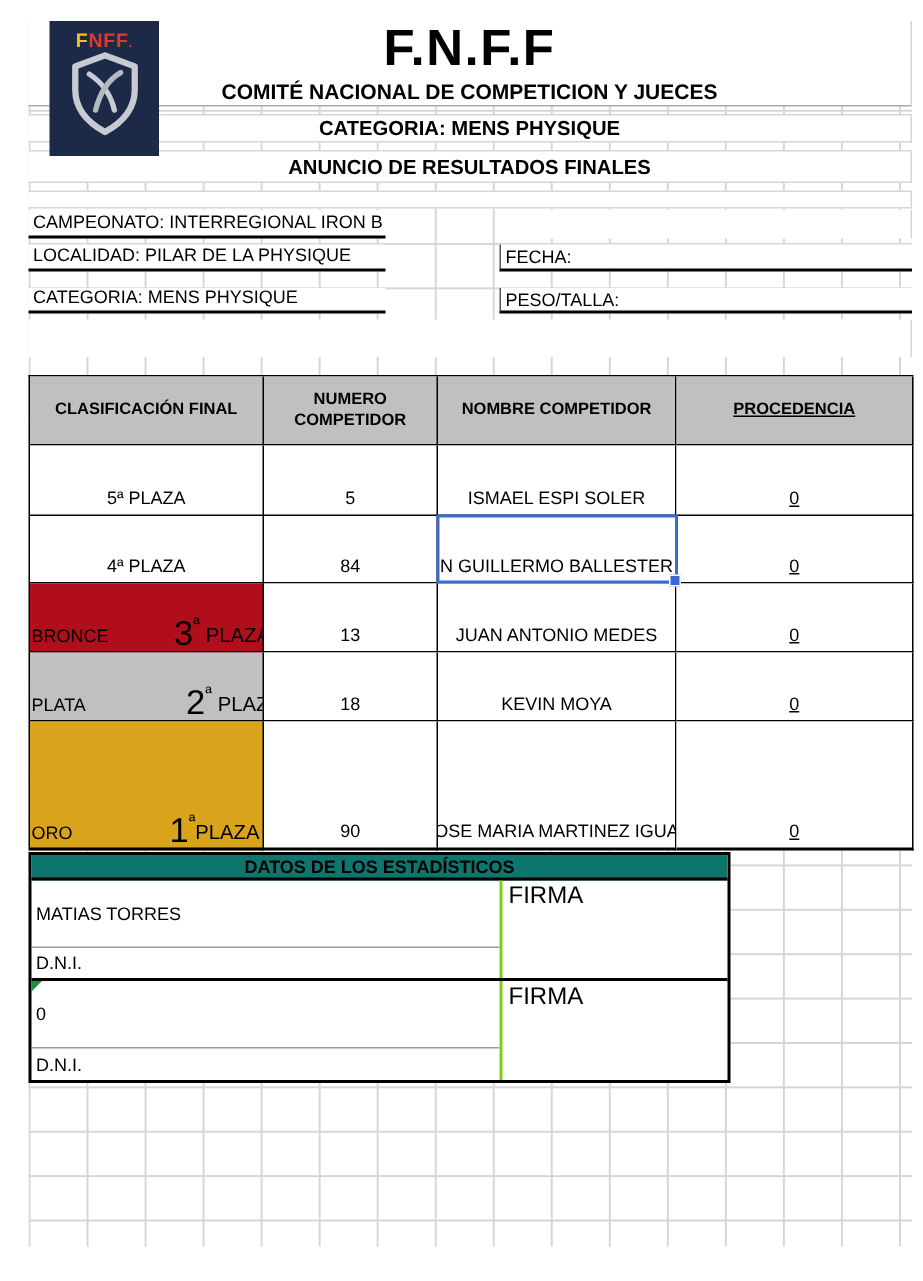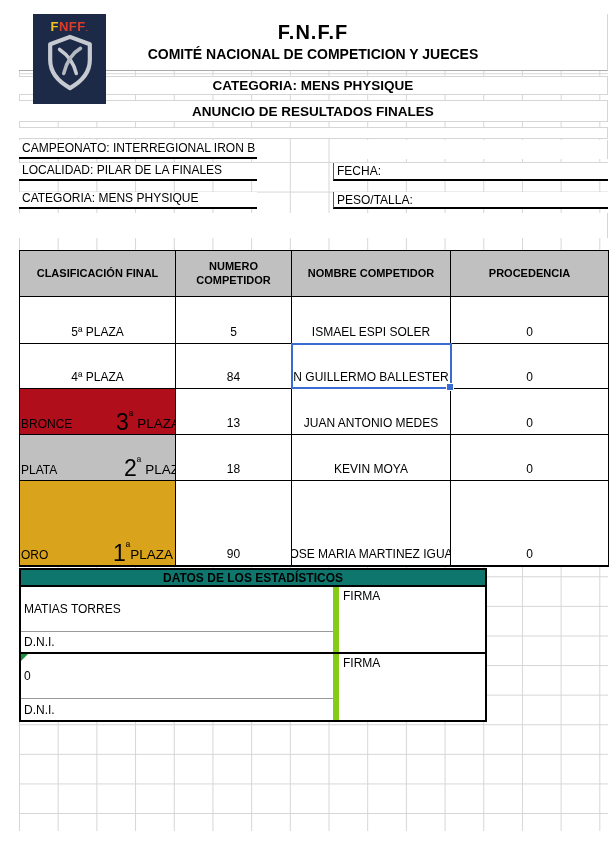--- a/index.html
+++ b/index.html
@@ -5,41 +5,41 @@
   html,body{margin:0;padding:0;background:#ffffff;}
   #page{position:relative;width:615px;height:854px;background:#fff;overflow:hidden;
         font-family:"Liberation Sans", sans-serif;color:#000;}
   
   .sheet{position:absolute;left:19px;top:14px;width:589px;height:817px;
     background-image:linear-gradient(to right,#d6d6d6 1px,transparent 1px),
                      linear-gradient(to bottom,#d6d6d6 1px,transparent 1px);
     background-size:38.7px 29.6px;}
   .cover{position:absolute;background:#fff;box-sizing:border-box;}
   .titleblock{display:flex;flex-direction:column;align-items:center;justify-content:center;}
-  .t-main{font-size:20px;font-weight:bold;letter-spacing:1px;line-height:1.05;}
+  .t-main{font-size:34px;font-weight:bold;letter-spacing:1px;line-height:1.05;}
   .t-sub{font-size:14px;font-weight:bold;margin-top:3px;}
   .t-mid{font-size:13.5px;font-weight:bold;}
   
   .logo{position:absolute;left:33px;top:14px;width:73px;height:90px;background:#1C2A48;
         display:flex;flex-direction:column;align-items:center;z-index:5;}
   .logo-text{font-size:13px;font-weight:bold;margin-top:5px;letter-spacing:0.5px;}
   .logo-f1{color:#F2C21C;} .logo-rest{color:#E03A28;} .logo-dot{color:#E03A28;font-size:8px;}
   
   .fieldcell{position:absolute;box-sizing:border-box;background:#fff;border-bottom:2px solid #000;
              font-size:12px;display:flex;align-items:flex-end;padding:0 0 2px 3px;white-space:nowrap;overflow:hidden;}
   .rightfield{border-left:1px solid #555;align-items:flex-start;padding-top:1px;}
   
   .tbl{position:absolute;left:19px;top:250px;width:589px;height:316px;box-sizing:content-box;
        border-left:1px solid #000;border-top:1px solid #000;z-index:2;background:#fff;}
   .trow{position:absolute;left:0;width:589px;}
   .cell{position:absolute;top:0;height:100%;box-sizing:border-box;background:#fff;
         border-right:1px solid #000;border-bottom:1px solid #000;
         display:flex;align-items:flex-end;justify-content:center;
         padding-bottom:4px;font-size:12px;overflow:hidden;white-space:nowrap;}
-  .c1{left:0;width:156px;} .c2{left:156px;width:116px;} .c3{left:272px;width:159px;} .c4{left:431px;width:158px;}
+  .c1{left:0;width:156px;} .c2{left:156px;width:116px;} .c3{left:272px;width:159px;} .c4{left:431px;width:158px;text-decoration:underline;}
   .hcell{background:#C0C0C0;font-weight:bold;font-size:11px;align-items:center;text-align:center;
          padding-bottom:0;white-space:normal;line-height:1.25;}
   .hcell .pad{padding:0 10px;}
   .lastrow .cell{border-bottom:2px solid #000;}
   .medalcell{justify-content:flex-start;padding:0 0 3px 1px;}
   .medal-word{font-size:12px;}
   .grp{margin-left:auto;white-space:nowrap;}
   .big{font-size:23px;line-height:18px;vertical-align:bottom;}
   .ord{font-size:12px;position:relative;top:-8px;}
   .plz{font-size:13.5px;}
@@ -49,22 +49,22 @@
   .handle{position:absolute;right:-4px;bottom:-4px;width:6px;height:6px;background:#3A6BD2;border:1px solid #fff;}
   
   .databox{position:absolute;left:19px;top:568px;width:468px;height:154px;border:2px solid #000;
            box-sizing:border-box;background:#fff;z-index:3;}
   .dbar{position:absolute;left:0;top:0;width:464px;height:15px;background:#0f766e;border-bottom:2px solid #000;
         display:flex;align-items:center;justify-content:center;font-size:12px;font-weight:bold;}
   .dname{position:absolute;left:0;width:312px;display:flex;align-items:center;padding-left:3px;font-size:12px;box-sizing:border-box;}
   .ddni{position:absolute;left:0;width:312px;display:flex;align-items:flex-end;padding:0 0 3px 3px;font-size:12px;box-sizing:border-box;}
   .thin{position:absolute;left:0;width:312px;height:1px;background:#9a9a9a;}
   .sectdiv{position:absolute;left:0;width:464px;height:2px;background:#000;}
-  .firma{position:absolute;left:312px;width:120px;border-left:6px solid #84cc16;box-sizing:border-box;
-         font-size:12px;padding:2px 0 0 4px;}
+  .firma{position:absolute;left:312px;width:120px;border-left:2px solid #84cc16;box-sizing:border-box;
+         font-size:16px;padding:2px 0 0 4px;}
   .greentri{position:absolute;left:0px;top:84px;width:0;height:0;
             border-top:7px solid #1E8E3E;border-right:7px solid transparent;z-index:4;}
 </style>
 </head>
 <body>
 
 <div id="page">
 
   <div class="sheet"></div>
 
@@ -88,21 +88,21 @@
       <path d="M33 13 C26 17 20 25 17 37" fill="none" stroke="#b4b9c0" stroke-width="3.4" stroke-linecap="round"></path>
     </svg>
   </div>
 
   <div class="fieldcell" style="left:19px;top:140px;width:238px;height:19px;">
     <span>CAMPEONATO:  INTERREGIONAL IRON B</span>
   </div>
   <div class="cover" style="left:333px;top:140px;width:275px;height:19px;border-right:1px solid #d6d6d6;"></div>
 
   <div class="fieldcell" style="left:19px;top:163px;width:238px;height:18px;">
-    <span>LOCALIDAD: PILAR DE LA FINALES</span>
+    <span>LOCALIDAD: PILAR DE LA PHYSIQUE</span>
   </div>
   <div class="fieldcell rightfield" style="left:333px;top:163px;width:275px;height:18px;">
     <span>FECHA:</span>
   </div>
 
   <div class="fieldcell" style="left:19px;top:192px;width:238px;height:17px;">
     <span>CATEGORIA: MENS PHYSIQUE</span>
   </div>
   <div class="fieldcell rightfield" style="left:333px;top:192px;width:275px;height:17px;">
     <span>PESO/TALLA:</span>

